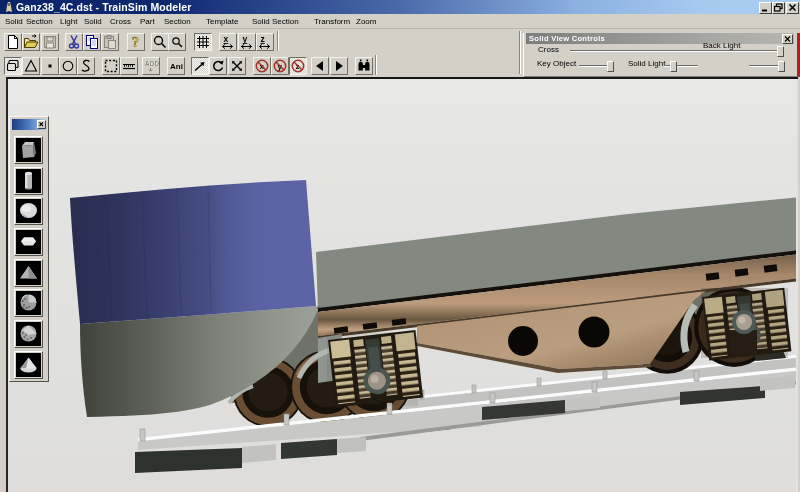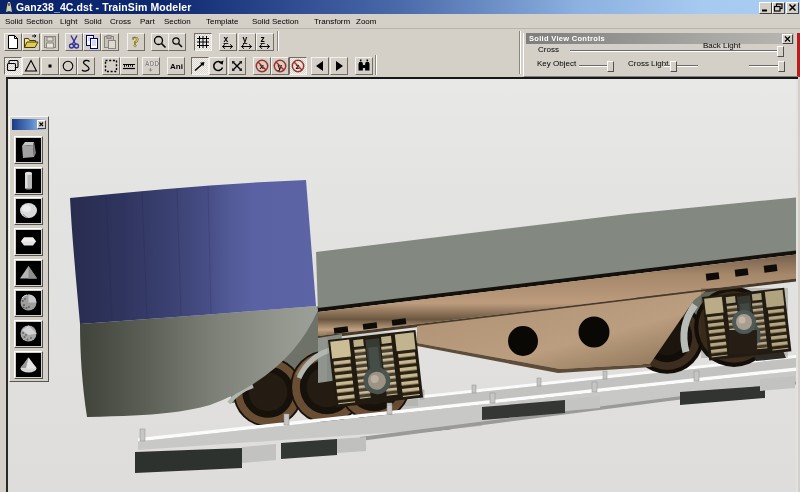--- a/index.html
+++ b/index.html
@@ -295,21 +295,21 @@
         <svg width="9" height="8" style="display:block">
           <path d="M2,1.5 L7,6.5 M7,1.5 L2,6.5" stroke="#000" stroke-width="1.2"></path>
         </svg>
       </div>
  <div class="svc-lbl" style="left:14px;top:12px">Cross</div>
  <div class="track" style="left:46px;top:17px;width:214px"></div>
  <div class="thumb" style="left:253px;top:13px"></div>
  <div class="svc-lbl" style="left:13px;top:26px">Key Object</div>
  <div class="track" style="left:55px;top:32px;width:34px"></div>
  <div class="thumb" style="left:83px;top:28px"></div>
- <div class="svc-lbl" style="left:104px;top:26px">Cross Light</div>
+ <div class="svc-lbl" style="left:104px;top:26px">Solid Light</div>
  <div class="track" style="left:140px;top:32px;width:34px"></div>
  <div class="thumb" style="left:146px;top:28px"></div>
  <div class="svc-lbl" style="left:179px;top:8px">Back Light</div>
  <div class="track" style="left:225px;top:32px;width:35px"></div>
  <div class="thumb" style="left:254px;top:28px"></div>
 </div>
 <div id="viewport" class="abs"></div>
 <svg class="abs" style="left:8px;top:79px" width="788" height="413" viewBox="8 79 788 413">
 <defs>
  <linearGradient id="bgg" x1="0" y1="78" x2="0" y2="492" gradientUnits="userSpaceOnUse">

